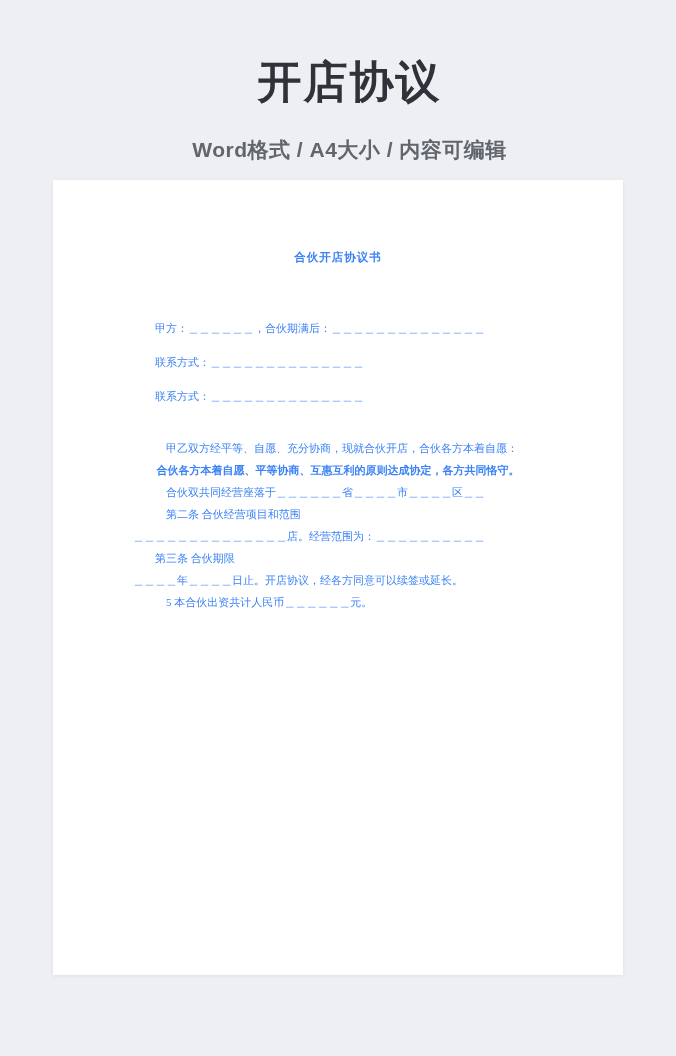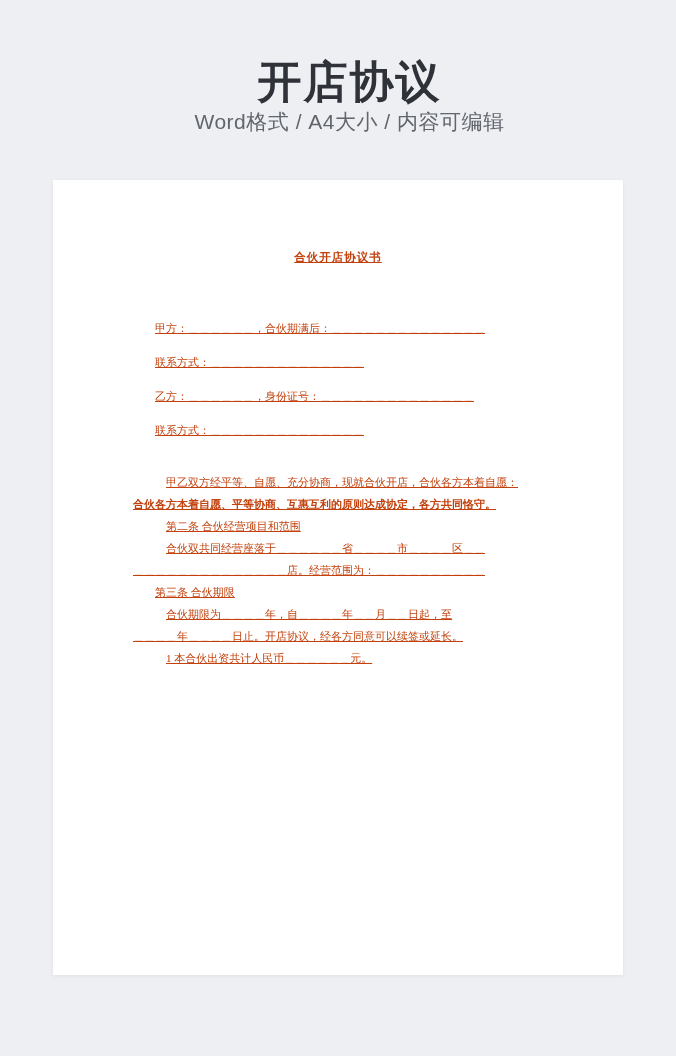--- a/index.html
+++ b/index.html
@@ -28,58 +28,57 @@
     font-size: 44px;
     font-weight: bold;
     color: #2f3238;
     letter-spacing: 2px;
     line-height: 1.1;
     margin: 0;
   }
   .sub-title {
     font-size: 21px;
     color: #61656c;
-    margin-top: 2px;
+    margin-top: 30px;
     letter-spacing: 0.5px;
-    font-weight: normal;
+    font-weight: bold;
   }
   .doc-sheet {
     position: absolute;
     left: 53px;
     top: 180px;
     width: 570px;
     height: 795px;
     background: #ffffff;
     box-shadow: 0 1px 4px rgba(0,0,0,0.06);
     box-sizing: border-box;
     padding: 0;
     overflow: hidden;
   }
   .doc-inner {
     padding: 70px 80px 0 80px;
     font-family: "Liberation Serif", serif;
-    color: #c2410c;
-    text-decoration: underline;
+    color: #3b82f6;
   }
   .doc-title {
     text-align: center;
     font-size: 11.5px;
     font-weight: bold;
     letter-spacing: 1px;
     margin-bottom: 52px;
   }
   .doc-line {
     font-size: 11px;
     line-height: 2.0;
     margin: 0 0 12px 0;
     white-space: pre-wrap;
   }
   .indent1 { text-indent: 22px; }
   .indent2 { text-indent: 33px; }
-  .bold { font-weight: bold; }
+  .bold { font-weight: bold; text-align: center; }
   .para {
     font-size: 11px;
     line-height: 2.0;
     margin: 0;
   }
   .spacer-lg { height: 18px; }
 </style>
 </head>
 <body>
 
@@ -90,35 +89,33 @@
     <div class="sub-title">Word格式 / A4大小 / 内容可编辑</div>
   </div>
 
   <div class="doc-sheet">
     <div class="doc-inner">
 
       <div class="doc-title">合伙开店协议书</div>
 
       <div class="doc-line indent1">甲方：＿＿＿＿＿＿，合伙期满后：＿＿＿＿＿＿＿＿＿＿＿＿＿＿</div>
       <div class="doc-line indent1">联系方式：＿＿＿＿＿＿＿＿＿＿＿＿＿＿</div>
-      <div class="doc-line indent1">乙方：＿＿＿＿＿＿，身份证号：＿＿＿＿＿＿＿＿＿＿＿＿＿＿</div>
       <div class="doc-line indent1">联系方式：＿＿＿＿＿＿＿＿＿＿＿＿＿＿</div>
 
       <div class="spacer-lg"></div>
 
       <div class="para indent2">甲乙双方经平等、自愿、充分协商，现就合伙开店，合伙各方本着自愿：</div>
 
       <div class="para bold">合伙各方本着自愿、平等协商、互惠互利的原则达成协定，各方共同恪守。</div>
 
+      <div class="para indent2">合伙双共同经营座落于＿＿＿＿＿＿省＿＿＿＿市＿＿＿＿区＿＿</div>
       <div class="para indent2">第二条 合伙经营项目和范围</div>
-      <div class="para indent2">合伙双共同经营座落于＿＿＿＿＿＿省＿＿＿＿市＿＿＿＿区＿＿</div>
       <div class="para">＿＿＿＿＿＿＿＿＿＿＿＿＿＿店。经营范围为：＿＿＿＿＿＿＿＿＿＿</div>
 
       <div class="para indent1">第三条  合伙期限</div>
-      <div class="para indent2">合伙期限为＿＿＿＿年，自＿＿＿＿年＿＿月＿＿日起，至</div>
       <div class="para">＿＿＿＿年＿＿＿＿日止。开店协议，经各方同意可以续签或延长。</div>
 
-      <div class="para indent2">1 本合伙出资共计人民币＿＿＿＿＿＿元。</div>
+      <div class="para indent2">5 本合伙出资共计人民币＿＿＿＿＿＿元。</div>
 
     </div>
   </div>
 
 </div>
 
 </body></html>

